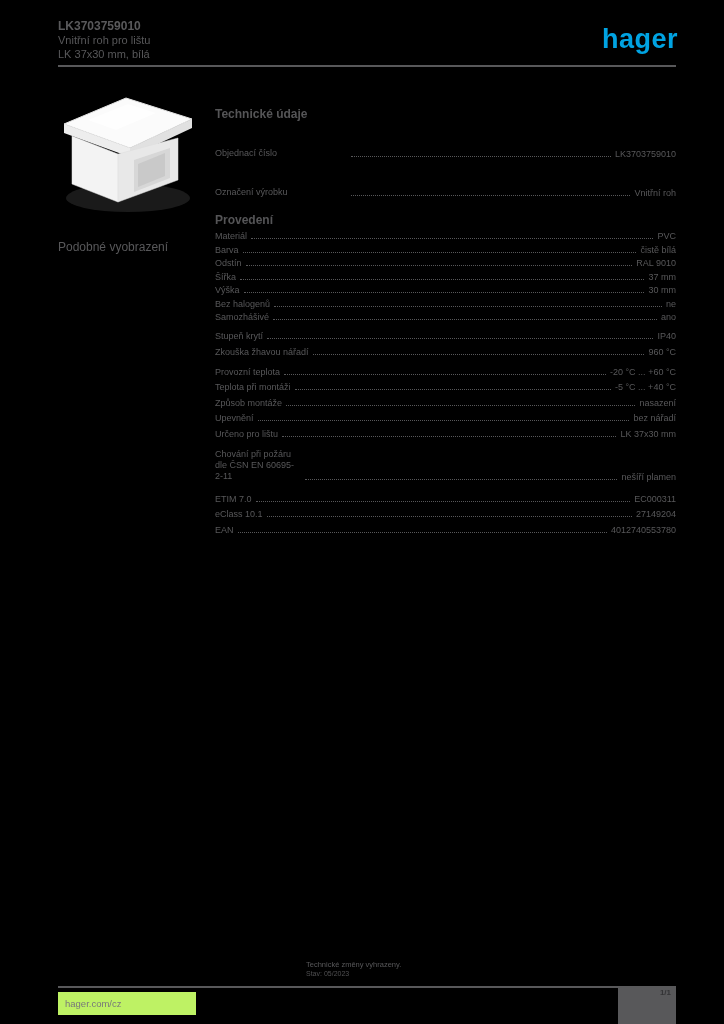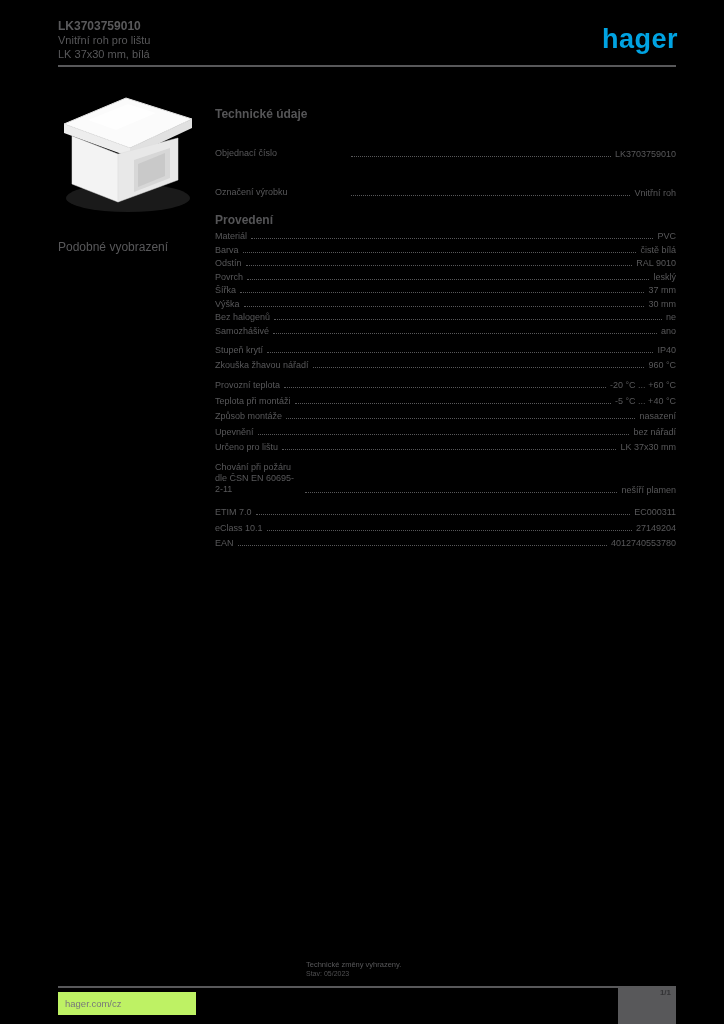--- a/index.html
+++ b/index.html
@@ -125,25 +125,20 @@
             <span class="spec-label">Barva</span>
             <span class="leader"></span>
             <span class="spec-value">čistě bílá</span>
           </div>
           <div class="spec-row">
             <span class="spec-label">Odstín</span>
             <span class="leader"></span>
             <span class="spec-value">RAL 9010</span>
           </div>
           <div class="spec-row">
-            <span class="spec-label">Povrch</span>
-            <span class="leader"></span>
-            <span class="spec-value">lesklý</span>
-          </div>
-          <div class="spec-row">
             <span class="spec-label">Šířka</span>
             <span class="leader"></span>
             <span class="spec-value">37 mm</span>
           </div>
           <div class="spec-row">
             <span class="spec-label">Výška</span>
             <span class="leader"></span>
             <span class="spec-value">30 mm</span>
           </div>
           <div class="spec-row">

